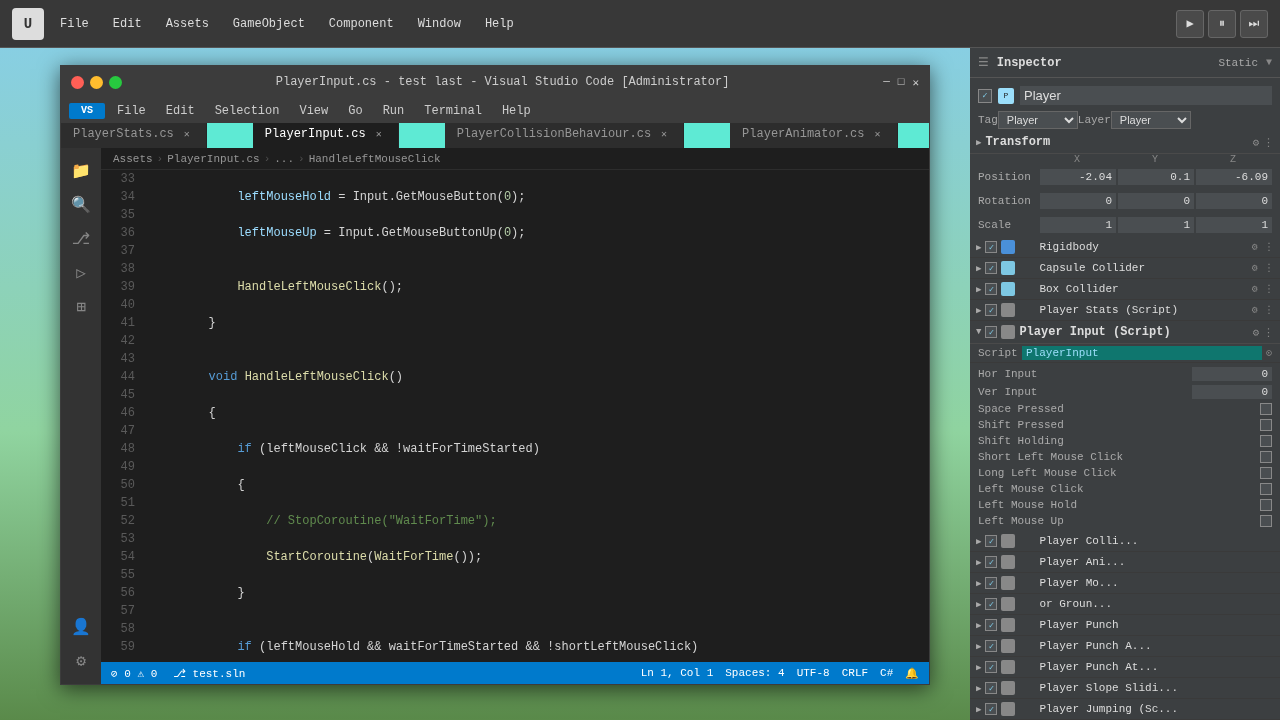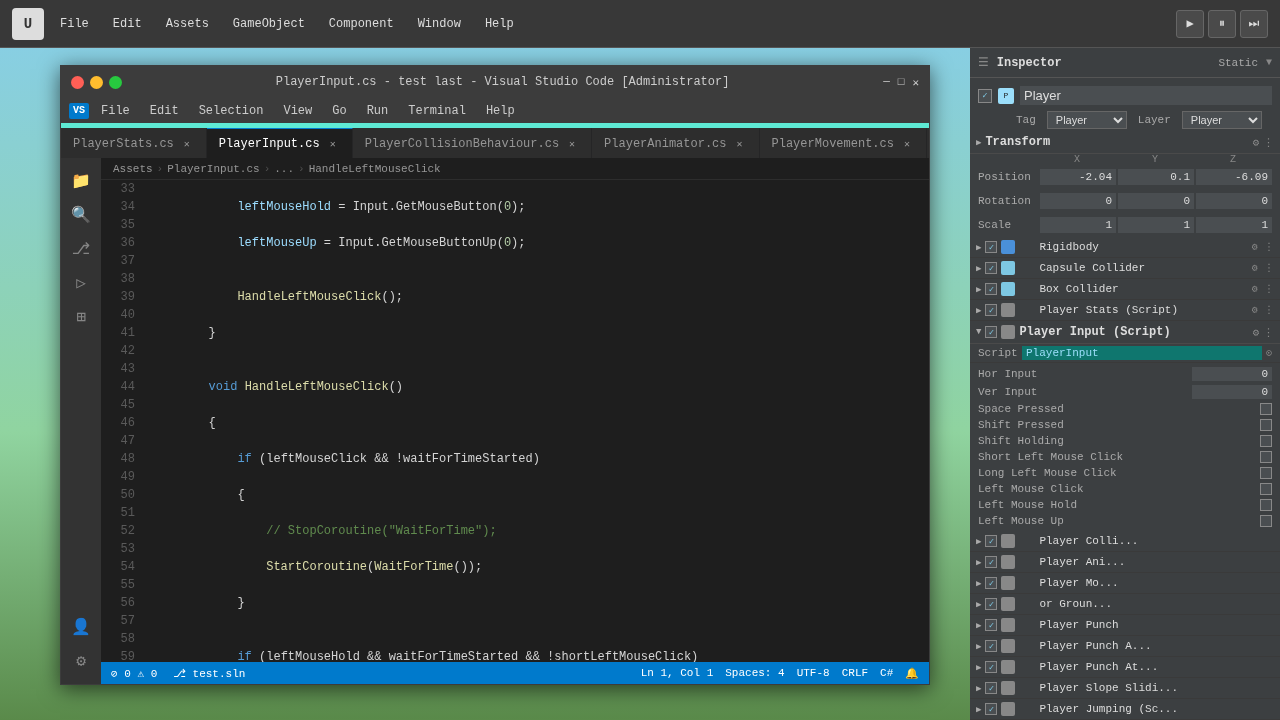--- a/index.html
+++ b/index.html
@@ -80,25 +80,26 @@
     .menu-item {
       padding: 2px 8px;
       color: #cccccc;
       font-size: 12px;
       cursor: pointer;
     }
 
     
     .tabbar {
       background: #5eead4;
-      height: 35px;
+      height: 25px;
       display: flex;
       align-items: flex-end;
       flex-shrink: 0;
       overflow: hidden;
+      gap: 46px;
     }
     .tab {
       display: flex;
       align-items: center;
       height: 30px;
       padding: 0 12px;
       font-size: 12px;
       color: #969696;
       background: #2d2d2d;
       border-top: 1px solid transparent;
@@ -277,24 +278,23 @@
       display: flex;
       align-items: center;
       justify-content: center;
       font-size: 8px;
       color: #1e1e1e;
     }
     .obj-tag-layer {
       display: flex;
       align-items: center;
       padding: 2px 8px;
-      gap: 11px;
+      gap: 0;
       font-size: 11px;
       color: #aaaaaa;
-      margin-left: 38px;
     }
     .tag-select, .layer-select {
       background: #4a4e51;
       border: 1px solid #666;
       color: #dddddd;
       font-size: 11px;
       padding: 1px 4px;
       width: 80px;
     }
     .section-header {
@@ -473,21 +473,21 @@
     </div>
     <div class="titlebar-title">PlayerInput.cs - test last - Visual Studio Code [Administrator]</div>
     <div class="window-controls-right">
       <span>─</span>
       <span>□</span>
       <span>✕</span>
     </div>
   </div>
 
   <div class="menubar">
-    <div style="width:20px;height:16px;background:#007acc;border-radius:2px;display:flex;align-items:center;justify-content:center;color:white;font-size:10px;font-weight:bold;">VS</div>
+    <div style="width:36px;height:16px;background:#007acc;border-radius:2px;display:flex;align-items:center;justify-content:center;color:white;font-size:10px;font-weight:bold;">VS</div>
     <div class="menu-item">File</div>
     <div class="menu-item">Edit</div>
     <div class="menu-item">Selection</div>
     <div class="menu-item">View</div>
     <div class="menu-item">Go</div>
     <div class="menu-item">Run</div>
     <div class="menu-item">Terminal</div>
     <div class="menu-item">Help</div>
   </div>
 

